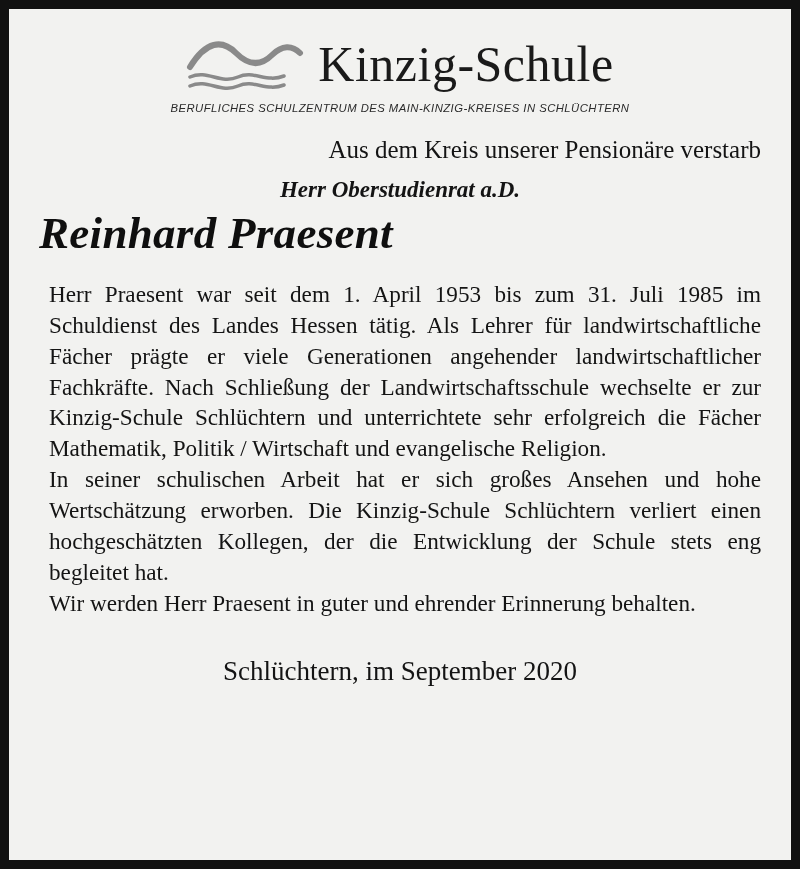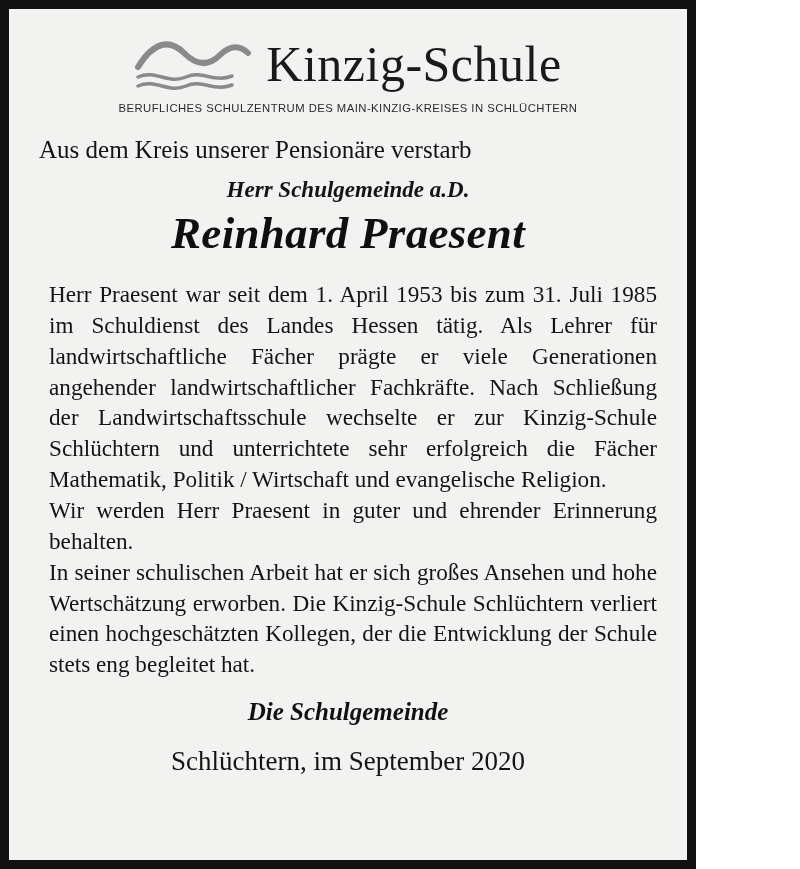--- a/index.html
+++ b/index.html
@@ -8,21 +8,21 @@
     background: #ffffff;
   }
   body {
     width: 800px;
     height: 869px;
     font-family: "Liberation Serif", serif;
     color: #111111;
   }
   .obituary {
     box-sizing: border-box;
-    width: 696px;
+    width: 800px;
     height: 869px;
     border: 9px solid #111111;
     background: #f2f2f0;
     padding: 18px 30px 10px 30px;
     display: flex;
     flex-direction: column;
   }
   
   .logo-block {
     text-align: center;
@@ -46,38 +46,39 @@
     letter-spacing: 0.5px;
     color: #1a1a1a;
     white-space: nowrap;
   }
   .school-sub {
     font-family: "Liberation Sans", sans-serif;
     font-size: 11.3px;
     letter-spacing: 0.45px;
     color: #2a2a2a;
     margin-top: 7px;
+    font-style: italic;
   }
   
   .intro {
-    text-align: left;
+    text-align: right;
     font-size: 25px;
     margin-top: 22px;
     color: #141414;
   }
   .rank {
     text-align: center;
     font-size: 23px;
     font-weight: bold;
     font-style: italic;
     margin-top: 13px;
     color: #141414;
   }
   .name {
-    text-align: center;
+    text-align: left;
     font-size: 45px;
     font-weight: bold;
     font-style: italic;
     margin-top: 4px;
     letter-spacing: 0.3px;
     color: #0f0f0f;
   }
   
   .body-text {
     margin-top: 20px;
@@ -132,28 +133,27 @@
           <path d="M4 44 C 22 36, 34 52, 52 44 C 68 37, 80 50, 98 43" fill="none" stroke="#8a8a8a" stroke-width="3.5" stroke-linecap="round" fill-opacity="0"></path>
           <path d="M4 53 C 22 45, 34 61, 52 53 C 68 46, 80 59, 98 52" fill="none" stroke="#8a8a8a" stroke-width="3.5" stroke-linecap="round"></path>
         </svg>
       </span>
       <span class="school-name">Kinzig-Schule</span>
     </div>
     <div class="school-sub">BERUFLICHES SCHULZENTRUM DES MAIN-KINZIG-KREISES IN SCHLÜCHTERN</div>
   </div>
 
   <div class="intro">Aus dem Kreis unserer Pensionäre verstarb</div>
-  <div class="rank">Herr Schulgemeinde a.D.</div>
+  <div class="rank">Herr Oberstudienrat a.D.</div>
   <div class="name">Reinhard Praesent</div>
 
   <div class="body-text">
     <p class="hyphen-para">Herr Praesent war seit dem 1. April 1953 bis zum 31. Juli 1985 im Schuldienst des Landes Hessen tätig. Als Lehrer für landwirtschaftliche Fächer prägte er viele Generationen angehender landwirtschaftlicher Fachkräfte. Nach Schließung der Landwirtschaftsschule wechselte er zur Kinzig-Schule Schlüchtern und unterrichtete sehr erfolgreich die Fächer Mathematik, Politik / Wirtschaft und evangelische Religion.</p>
+    <p>In seiner schulischen Arbeit hat er sich großes Ansehen und hohe Wertschätzung erworben. Die Kinzig-Schule Schlüchtern verliert einen hochgeschätzten Kollegen, der die Entwicklung der Schule stets eng begleitet hat.</p>
     <p>Wir werden Herr Praesent in guter und ehrender Erinnerung behalten.</p>
-    <p>In seiner schulischen Arbeit hat er sich großes Ansehen und hohe Wertschätzung erworben. Die Kinzig-Schule Schlüchtern verliert einen hochgeschätzten Kollegen, der die Entwicklung der Schule stets eng begleitet hat.</p>
   </div>
 
   <div class="sig">
-    <div class="sig-main">Die Schulgemeinde</div>
   </div>
 
   <div class="place-date">Schlüchtern, im September 2020</div>
 
 </div>
 
 </body></html>

